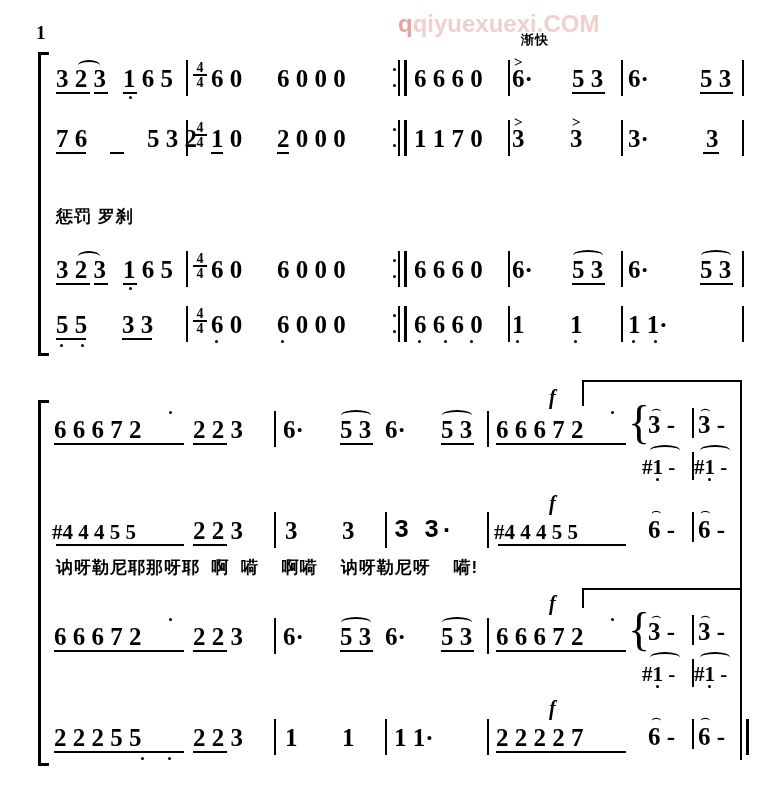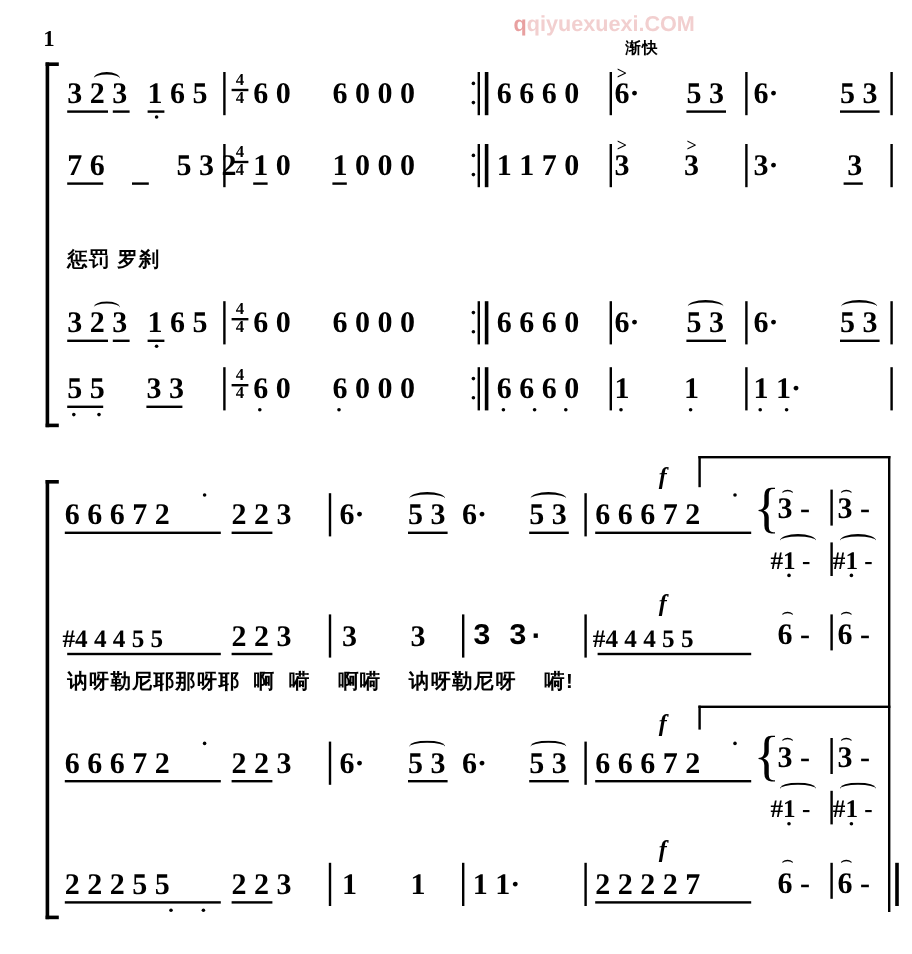--- a/index.html
+++ b/index.html
@@ -20,26 +20,25 @@
     left: 0; top: 0;
     width: 760px;
     height: 795px;
   }
   
   .watermark {
     position: absolute;
     left: 398px;
     top: 10px;
     font-family: "Liberation Sans", sans-serif;
-    font-size: 18px;
+    font-size: 24px;
     font-weight: bold;
     letter-spacing: 0px;
     color: #f2cfcf;
     white-space: nowrap;
-    margin-left: 30px;
   }
   .watermark .wm-red {
     color: #e8a0a0;
   }
   
   .page-num {
     position: absolute;
     left: 36px;
     top: 22px;
     font-family: "Liberation Serif", serif;
@@ -202,21 +201,21 @@
   <div class="n" style="left:110px; top:126px;margin-left:37px;">5 3 2</div>
   <div class="under" style="left:56px; top:152px; width:30px;"></div>
   <div class="under" style="left:110px; top:152px; width:14px;"></div>
   <div class="bar" style="left:186px; top:120px; height:36px;"></div>
   <div class="ts" style="left:193px; top:121px; width:14px;">
     <span class="num">4</span>
       <span class="den" style="border-top:2px solid #000;">4</span>
   </div>
   <div class="n" style="left:211px; top:126px;">1 0</div>
   <div class="under" style="left:211px; top:152px; width:12px;"></div>
-  <div class="n" style="left:277px; top:126px;">1 0 0 0</div>
+  <div class="n" style="left:277px; top:126px;">2 0 0 0</div>
   <div class="under" style="left:277px; top:152px; width:12px;"></div>
   <div class="bar" style="left:398px; top:120px; height:36px;"></div>
   <div class="bar thick" style="left:404px; top:120px; height:36px;"></div>
   <div class="dot" style="left:393px; top:128px;"></div>
   <div class="dot" style="left:393px; top:144px;"></div>
   <div class="n" style="left:414px; top:126px;">1 1 7 0</div>
   <div class="bar" style="left:508px; top:120px; height:36px;"></div>
   <div class="accent" style="left:514px; top:116px;">&gt;</div>
   <div class="accent" style="left:572px; top:116px;">&gt;</div>
   <div class="n" style="left:512px; top:126px;">3</div>

